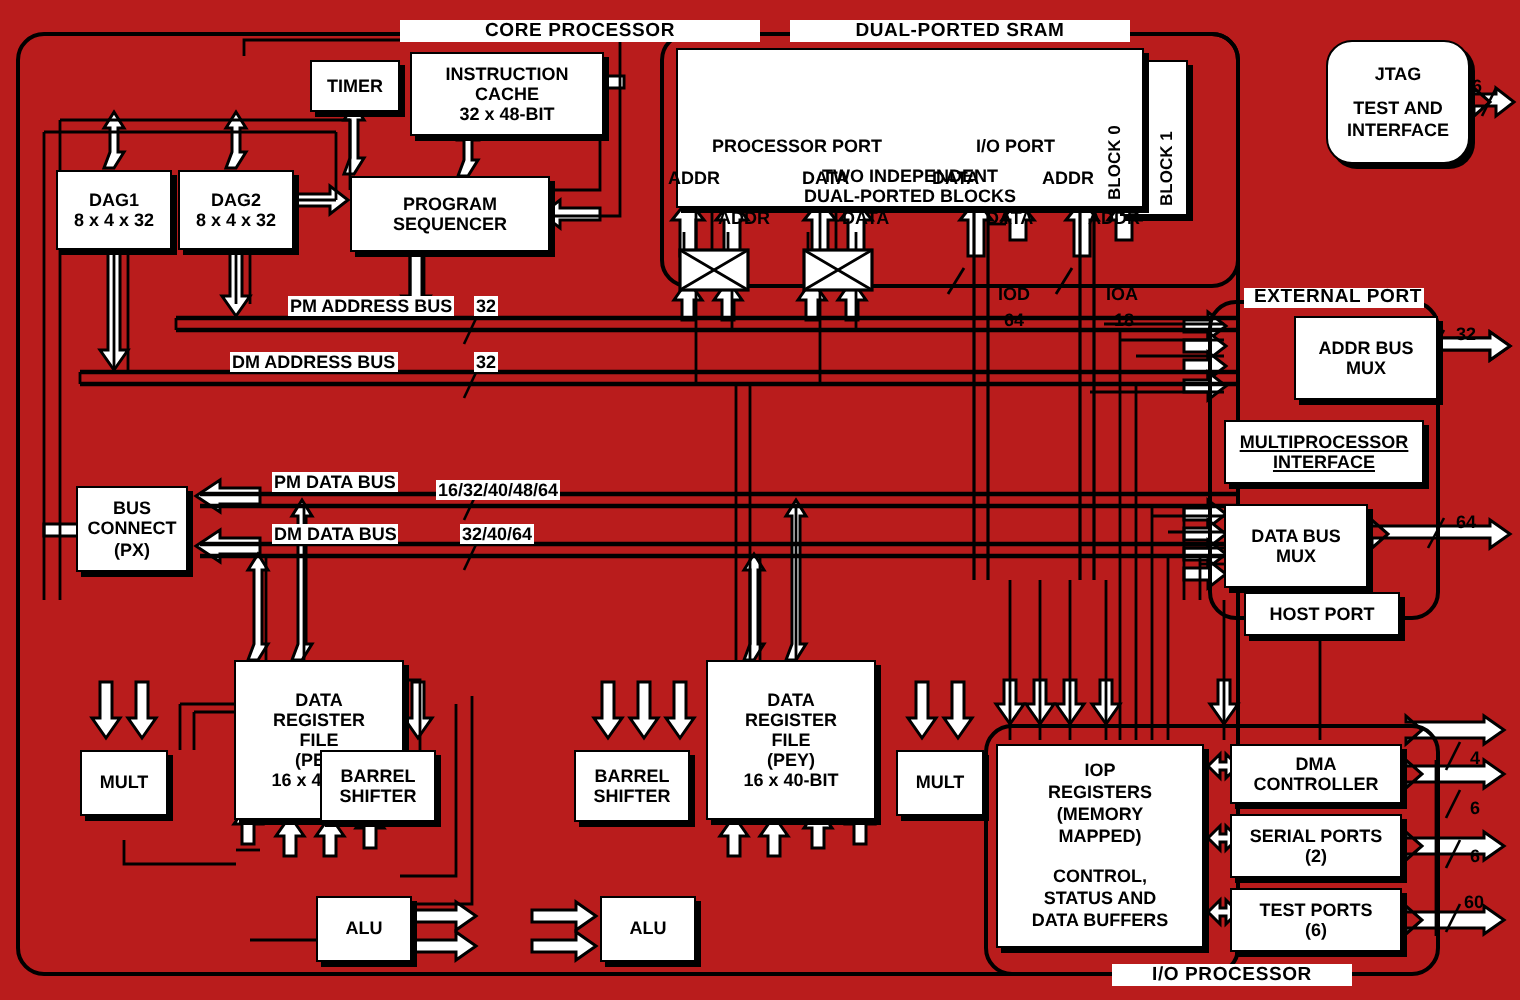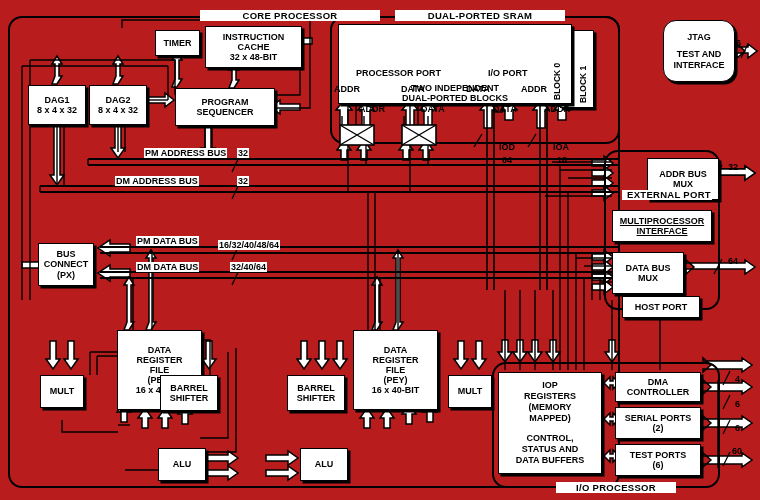--- a/index.html
+++ b/index.html
@@ -160,21 +160,21 @@
   </svg>
 
   
   <div class="grp" style="left:8px;top:16px;width:612px;height:472px;"></div>
   <div class="grp-title" style="left:200px;top:10px;width:170px;">CORE PROCESSOR</div>
 
   <div class="grp" style="left:330px;top:16px;width:290px;height:128px;"></div>
   <div class="grp-title" style="left:395px;top:10px;width:160px;">DUAL-PORTED SRAM</div>
 
   <div class="grp" style="left:604px;top:150px;width:116px;height:160px;"></div>
-  <div class="grp-title" style="left:622px;top:144px;width:80px;line-height:1.05;margin-top:46px;">
+  <div class="grp-title" style="left:622px;top:144px;width:80px;line-height:1.05;">
     <span>EXTERNAL PORT</span>
   </div>
 
   <div class="grp" style="left:492px;top:362px;width:228px;height:126px;"></div>
   <div class="grp-title" style="left:556px;top:482px;width:110px;">I/O PROCESSOR</div>
 
   
   <div class="bx sh" style="left:560px;top:30px;width:34px;height:78px;"></div>
   <div class="bx sh" style="left:338px;top:24px;width:234px;height:80px;justify-content:flex-end;padding-top:10px;">
     <span>TWO  INDEPENDENT</span>

